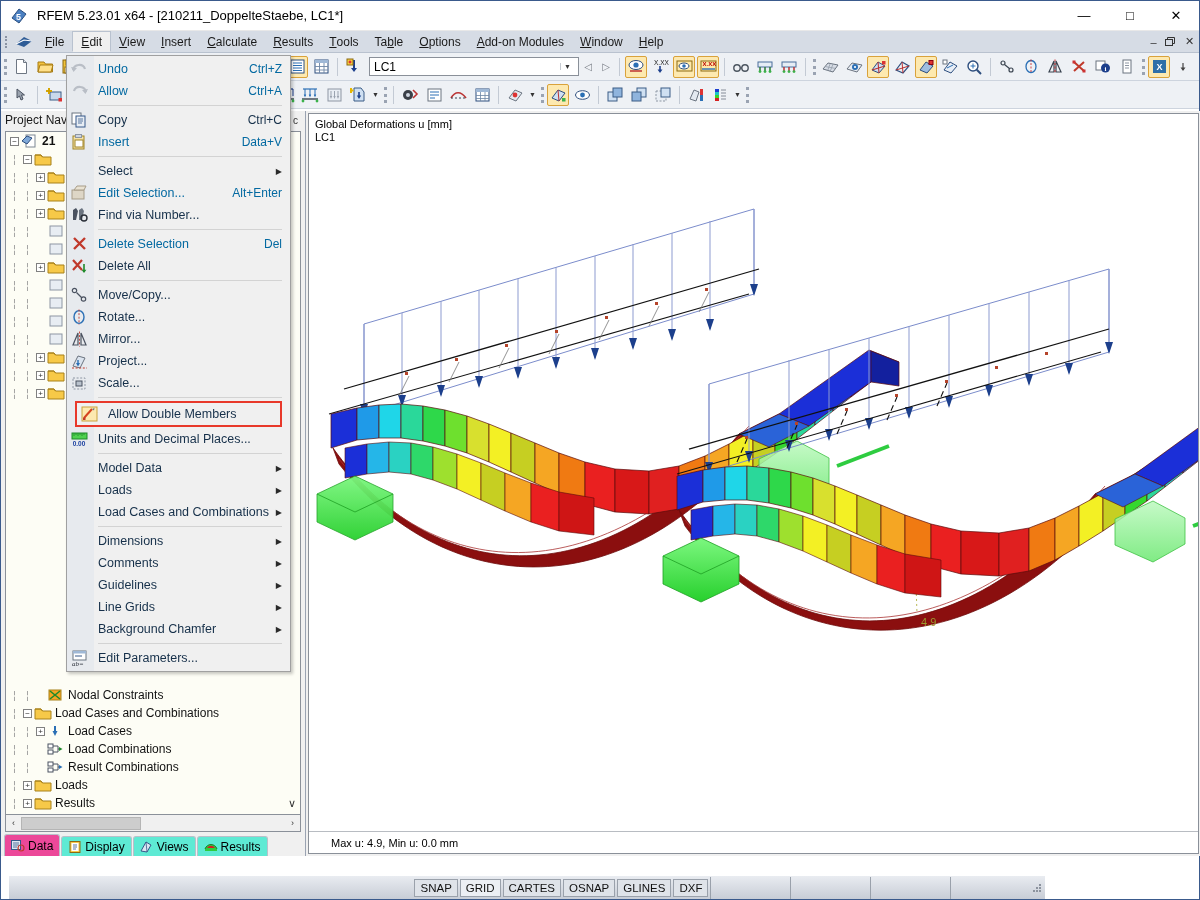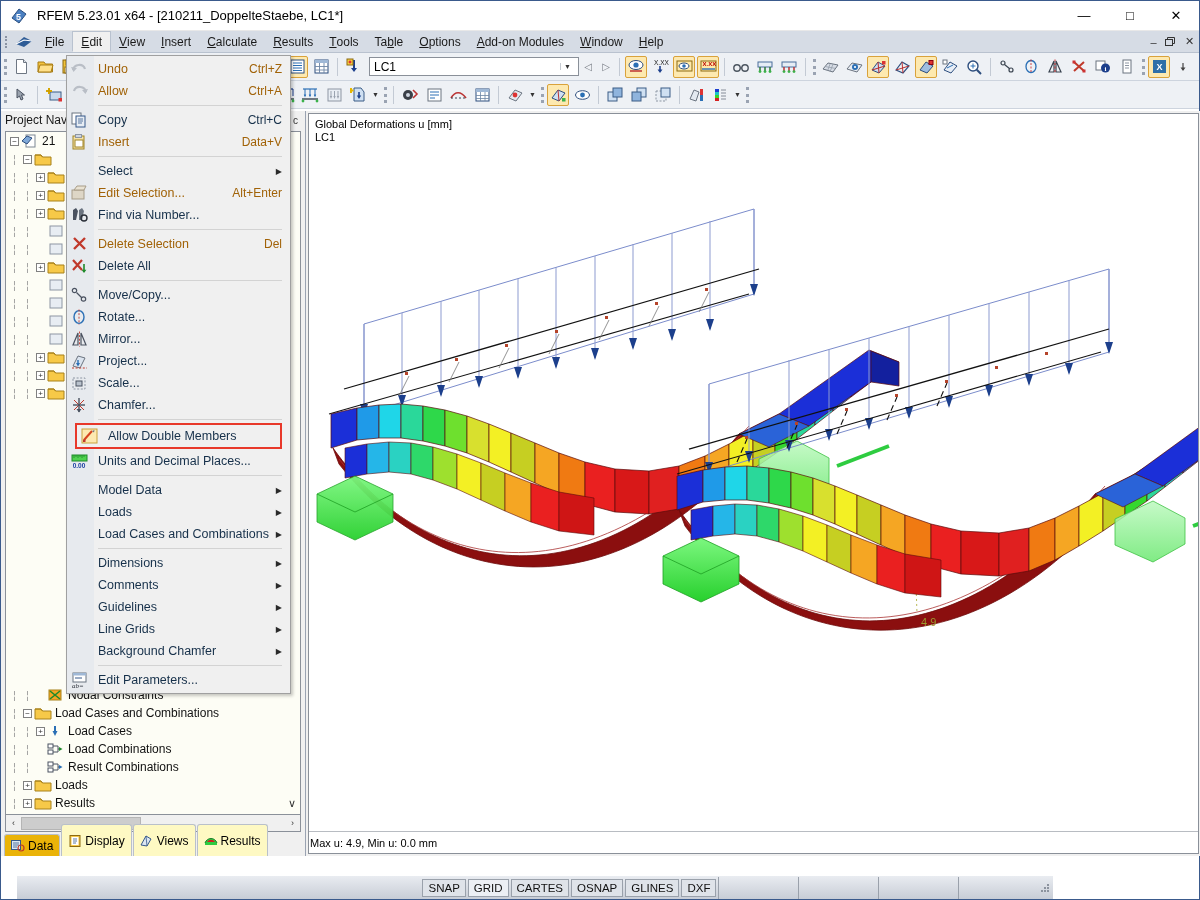--- a/index.html
+++ b/index.html
@@ -69,65 +69,65 @@
           overflow:hidden; position:relative; }
   .tnode { display:flex; align-items:center; height:18px; font-size:12px; white-space:nowrap;
            padding-left:2px; }
   .tw { width:13px; min-width:13px; display:flex; align-items:center; justify-content:center; }
   .texp { width:9px; height:9px; border:1px solid #808080; background:#fff;
           font-size:8px; line-height:7px; text-align:center; color:#333; }
   .tdots { width:13px; min-width:13px; border-top:0; display:flex; align-items:center;
            justify-content:center; color:#9a9a9a; font-size:11px; }
   .ticon { width:18px; min-width:18px; height:14px; margin-right:3px; position:relative; }
   .tlabel { color:#111; }
-  .tnode.bold .tlabel { font-weight:normal; }
+  .tnode.bold .tlabel { font-weight:bold; }
   #hscroll { height:17px; margin:0 4px 0 4px; background:#f0f0f0; border:1px solid #8a9099;
              border-top:0; display:flex; align-items:center; }
   .sbtn { width:15px; height:15px; display:flex; align-items:center; justify-content:center;
           font-size:9px; color:#333; }
   .sthumb { height:13px; background:#cdcdcd; border:1px solid #b5b5b5; }
   #nav-tabs { height:24px; display:flex; align-items:flex-end; padding-left:3px; gap:1px;
               background:#f0f0f0; }
-  .ntab { height:32px; display:flex; align-items:center; gap:3px; padding:0 6px;
-          font-size:12px; background:#fef9c3; border:1px solid #b9c0ca; border-bottom:0;
+  .ntab { height:20px; display:flex; align-items:center; gap:3px; padding:0 6px;
+          font-size:12px; background:#5eead4; border:1px solid #b9c0ca; border-bottom:0;
           border-radius:3px 3px 0 0; }
-  .ntab.active { background:#eab308; height:22px;text-align:right; }
+  .ntab.active { background:#ec4899; height:22px;text-align:right; }
   .ntab .ic { width:14px; height:12px; position:relative; }
 
   
   #viewWrap { flex:1; display:flex; flex-direction:column; background:#f0f0f0; padding:2px; }
   #view { flex:1; background:#ffffff; border:1px solid #8a9099; position:relative;
           overflow:hidden; }
   #view-labels { position:absolute; left:6px; top:4px; font-size:11px; line-height:13px;
                  color:#000; }
   #status-in-view { position:absolute; left:0; bottom:0; width:100%; height:22px;
                     background:#fff; border-top:1px solid #b8bcc2; display:flex;
-                    align-items:center; padding-left:1px; font-size:11px; }
+                    align-items:center; padding-left:22px; font-size:11px; }
 
   
-  #statusbar { position:absolute; left:16px; bottom:0; width:1036px; height:24px;
+  #statusbar { position:absolute; left:8px; bottom:0; width:1036px; height:24px;
                background:linear-gradient(#e9ecf1,#c8cdd6); border-top:1px solid #fff;
                display:flex; align-items:center; }
   .sbseg { height:18px; display:flex; align-items:center; justify-content:center;
            padding:0 5px; font-size:11.5px; color:#111;
            border:1px solid #9aa1ab; background:#dfe3e9; margin-right:2px; }
   .sbseg.lit { background:#eceff4; }
   .sbfill { flex:1; }
   .sbpanel { width:85px; height:22px; border-left:1px solid #9aa1ab; }
   .sbgrip { width:14px; height:14px; margin-right:2px; position:relative; }
 
   
   #dropdown { position:absolute; left:65px; top:54px; width:225px; z-index:100;
               background:#f0f0f0; border:1px solid #a0a0a0; box-shadow:2px 2px 3px rgba(0,0,0,.22);
               padding:2px 0; }
   #dropdown:before { content:""; position:absolute; left:0; top:0; width:27px; height:100%;
                      background:#e7eaee; }
   .dmi { position:relative; height:22px; display:flex; align-items:center; font-size:12.5px;
          color:#16304a; padding-left:31px; padding-right:8px; }
-  .dmi.dis { color:#a16207;justify-content:flex-end; }
+  .dmi.dis { color:#0369a1;justify-content:flex-end; }
   .dmi .acc { margin-left:auto; font-size:12px; }
   .dmi .sub { margin-left:auto; font-size:8px; color:#2a2a2a; }
   .dmi .dicon { position:absolute; left:4px; top:3px; width:17px; height:16px; }
   .dmi.sel { border:2px solid #e8382a; background:#f0f0f0; height:26px; margin:1px 8px;
              }
   .dsep { height:1px; background:#d3d3d3; margin:3px 8px 3px 31px; }
 
   svg { display:block; }
 </style>
 </head>
@@ -1342,31 +1342,20 @@
       </div>
       <div class="dmi">
         <span class="dicon">
           <svg width="17" height="16" viewBox="0 0 17 16">
             <rect x="2" y="3" width="12" height="11" fill="none" stroke="#8d96a3" stroke-dasharray="2,1.6"></rect>
             <rect x="5" y="6" width="6" height="5" fill="#b9c2cd" stroke="#4a5260"></rect>
           </svg>
         </span>
         <span>Scale...</span>
       </div>
-      <div class="dmi">
-        <span class="dicon">
-          <svg width="17" height="16" viewBox="0 0 17 16">
-            <path d="M3 3 L13 13M13 3 L3 13" stroke="#c0392b" stroke-width="1"></path>
-            <path d="M2 8 L14 8" stroke="#4a5260" stroke-width="1.4"></path>
-            <path d="M8 1 L8 15" stroke="#4a5260" stroke-width="1.4"></path>
-            <path d="M5.5 12 L8 15.5 L10.5 12 Z" fill="#4a5260"></path>
-          </svg>
-        </span>
-        <span>Chamfer...</span>
-      </div>
       <div class="dsep"></div>
       <div class="dmi sel" style="border-color: rgb(232, 56, 42);">
         <span class="dicon">
           <svg width="17" height="16" viewBox="0 0 17 16">
             <rect x="1" y="1" width="15" height="14" fill="#fde9b0" stroke="#c9a23d"></rect>
             <path d="M3 12 L11 3" stroke="#d6431f" stroke-width="2"></path>
             <path d="M11 3 L13.5 2 L13 4.5 Z" fill="#6b7480"></path>
             <rect x="2" y="11.5" width="2.5" height="2.5" fill="#c0392b"></rect>
           </svg>
         </span>

